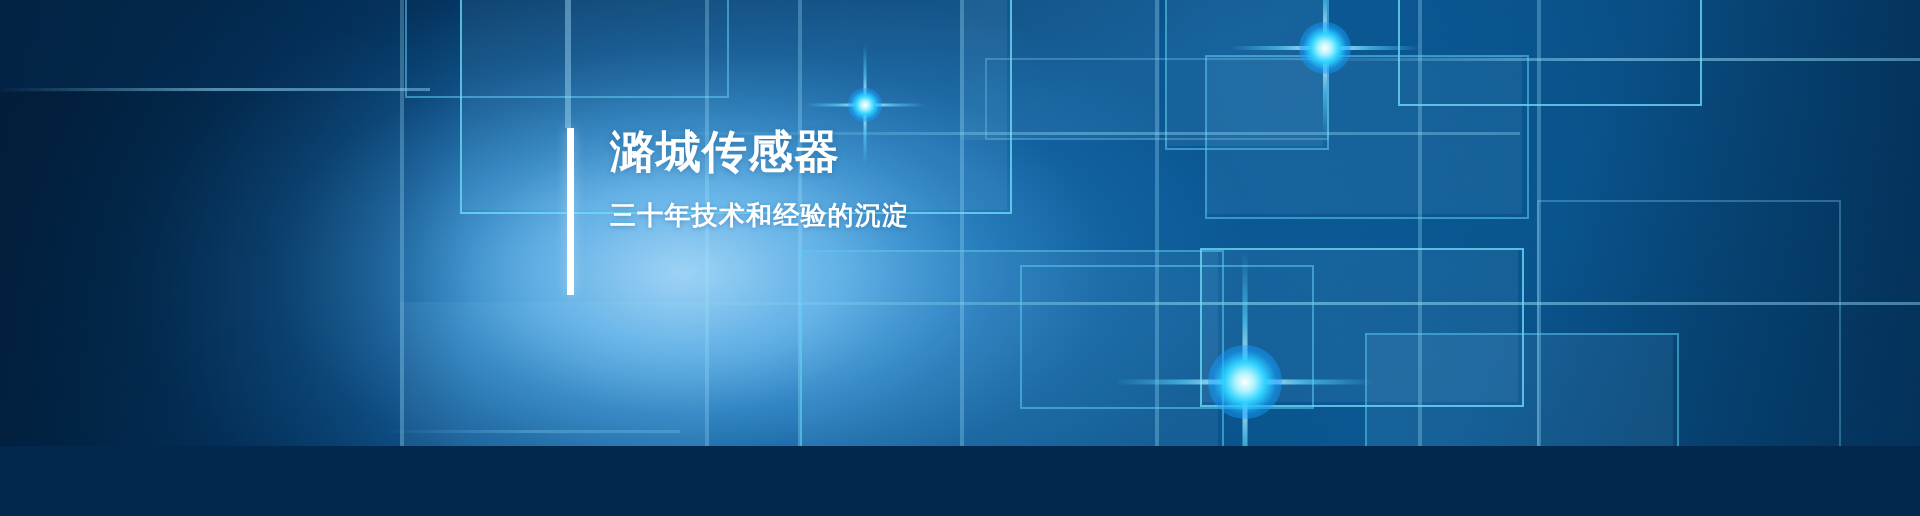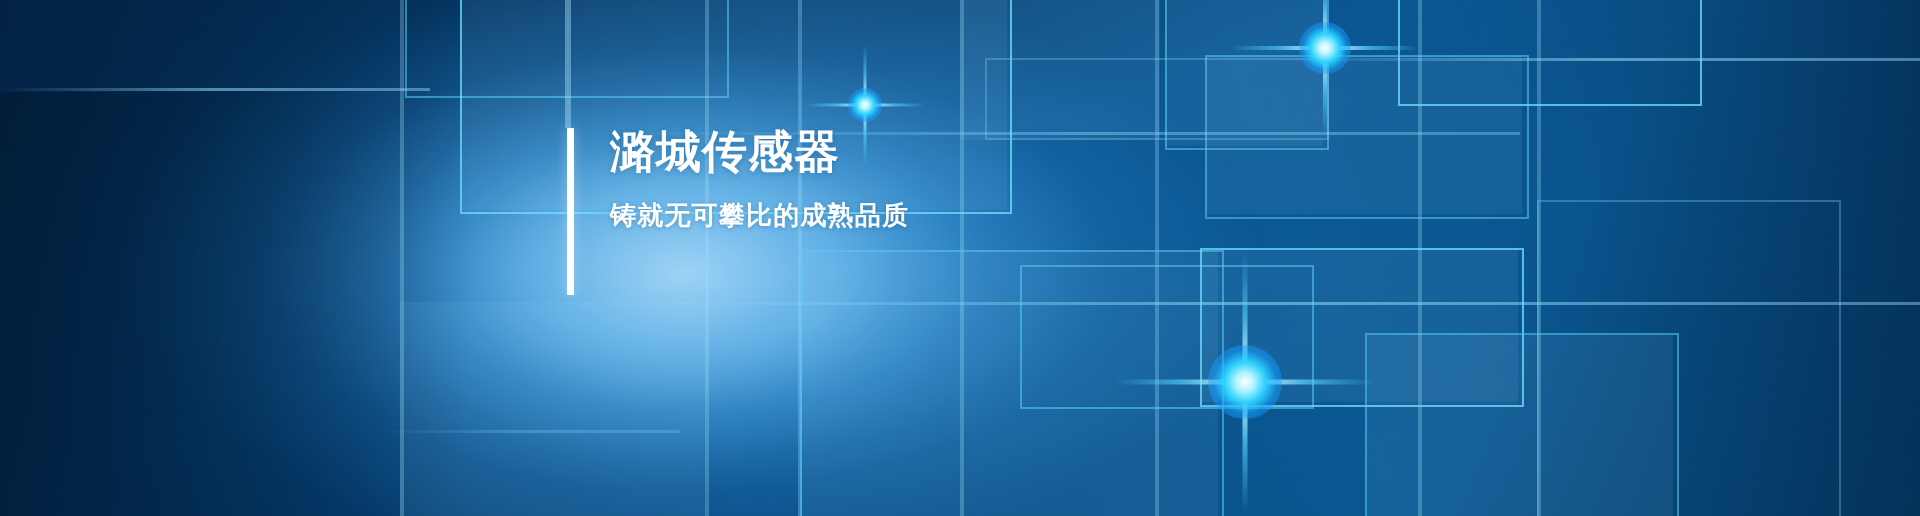--- a/index.html
+++ b/index.html
@@ -1,21 +1,21 @@
 <!DOCTYPE html>
 <html><head>
 <meta charset="utf-8">
 <style>
   html,body{margin:0;padding:0;background:#02284d;}
   body{font-family:"Liberation Sans","DejaVu Sans",sans-serif;}
 
   #banner{
     position:relative;
     width:1920px;
-    height:516px;
+    height:446px;
     overflow:hidden;
     background:#043a6b;
   }
 
   
   .bg-base{
     position:absolute; inset:0;
     background:
       linear-gradient(115deg,#022c52 0%,#043b6d 26%,#0a5590 55%,#0d69ad 78%,#064a80 100%);
   }
@@ -194,18 +194,18 @@
     <div class="rayh" style="width:260px;height:5px;"></div>
     <div class="rayv" style="width:5px;height:260px;"></div>
     <div class="core" style="width:74px;height:74px;"></div>
   </div>
 
   <div id="text-block">
     <div id="accent-bar"></div>
     <div id="copy">
       <div id="headline">潞城传感器</div>
       <div id="sub-wrap">
-        <div class="subline">铸就无可攀比的成熟品质</div>
+        <div class="subline">三十年技术和经验的沉淀</div>
       </div>
     </div>
   </div>
 
 </div>
 
 </body></html>

